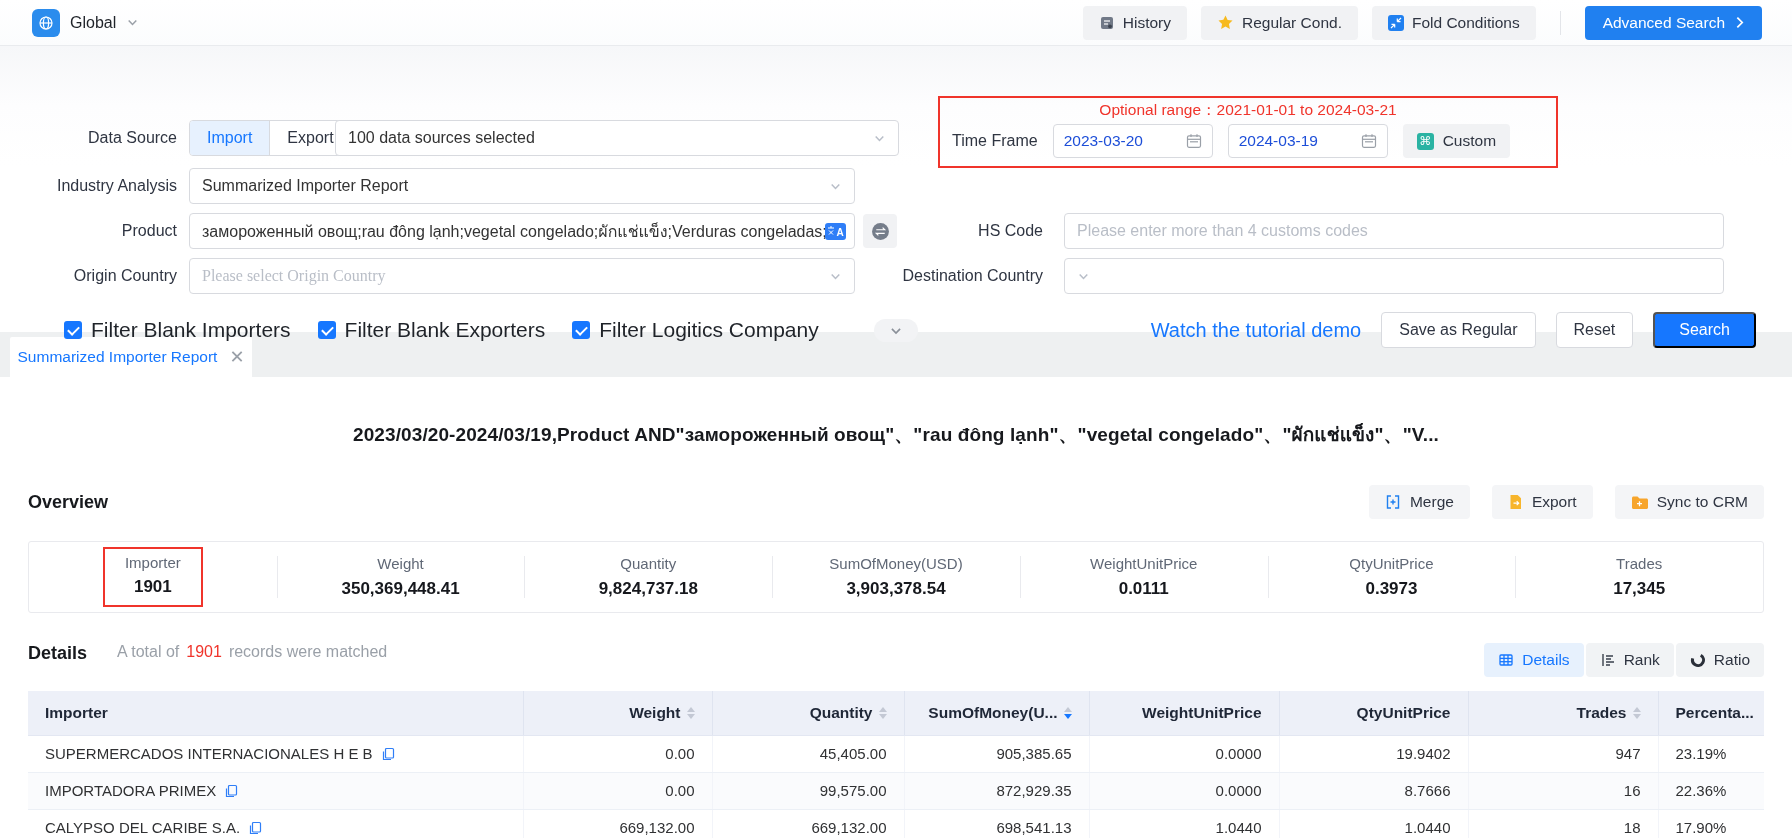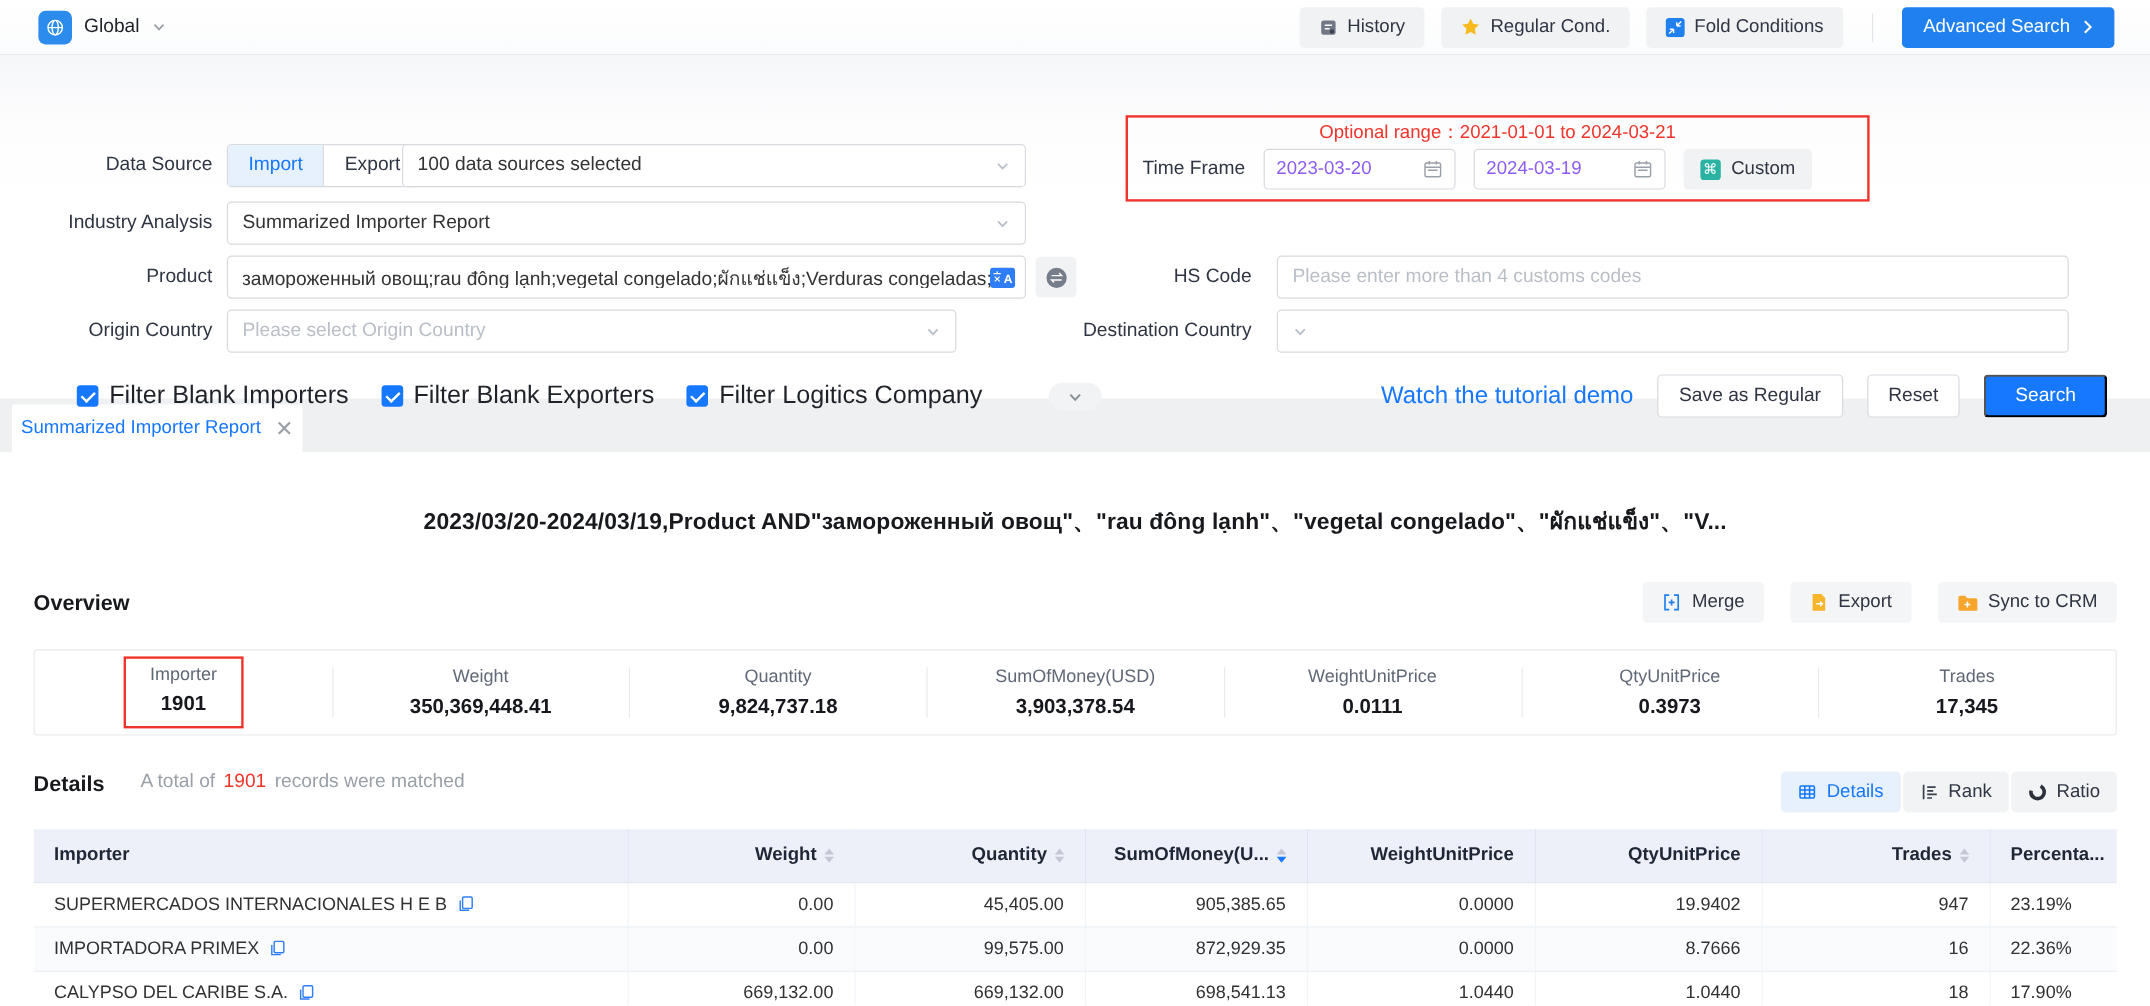--- a/index.html
+++ b/index.html
@@ -49,21 +49,21 @@
 
   .tf-box{ position:absolute; left:938px; top:50px; width:620px; height:72px;
     border:2px solid #f0342b; }
   .tf-optional{ position:absolute; top:2px; left:0; right:0; text-align:center;
     color:#f0342b; font-size:15.5px; }
   .tf-row{ position:absolute; top:26px; left:12px; right:10px; display:flex;
     align-items:center; gap:15px; }
   .tf-label{ font-size:16px; color:#2f3542; white-space:nowrap; }
   .datefld{ width:160px; height:34px; border:1px solid #d8dadf; border-radius:4px;
     background:#fff; display:flex; align-items:center; justify-content:space-between;
-    padding:0 10px; font-size:15.5px; color:#8b5cf6; cursor:pointer; }
+    padding:0 10px; font-size:15.5px; color:#1d4ed8; cursor:pointer; }
   .custom-btn{ height:34px; padding:0 14px; background:#f1f2f4; border-radius:4px;
     display:flex; align-items:center; gap:9px; font-size:15.5px; color:#2f3542; cursor:pointer; }
   .custom-ic{ width:17px; height:17px; border-radius:3px; background:#2ab3a3; color:#fff;
     font-size:12px; display:flex; align-items:center; justify-content:center; }
 
   .gray-ic-btn{ position:absolute; left:863px; top:168px; width:34px; height:34px;
     background:#f1f2f4; border-radius:4px; display:flex; align-items:center;
     justify-content:center; cursor:pointer; }
 
   .cbrow{ position:absolute; left:64px; top:266px; height:36px; display:flex;
@@ -192,21 +192,21 @@
   </div>
 </header>
 
 <section class="form">
 
   <span class="flbl" style="left:0;width:177px;top:92px;">Data Source</span>
   <div class="segment">
     <span class="seg active">Import</span>
     <span class="seg">Export</span>
   </div>
-  <div class="fld" style="left:335px;top:74px;width:520px;height:36px;">
+  <div class="fld" style="left:335px;top:74px;width:564px;height:36px;">
     <span class="val">100 data sources selected</span>
     <svg width="13" height="13" viewBox="0 0 12 12">
         <path d="M2.5 4.2 6 7.8 9.5 4.2" fill="none" stroke="#b8bec8" stroke-width="1.4"></path>
       </svg>
   </div>
 
   <div class="tf-box">
     <div class="tf-optional">Optional range：2021-01-01 to 2024-03-21</div>
     <div class="tf-row">
       <span class="tf-label">Time Frame</span>
@@ -260,21 +260,21 @@
         <path d="M5 7.3h8l-2-2M13 10.7H5l2 2" stroke="#fff" fill="none" stroke-width="1.1"></path>
       </svg>
   </div>
 
   <span class="flbl" style="left:843px;width:200px;top:185px;">HS Code</span>
   <div class="fld" style="left:1064px;top:167px;width:660px;height:36px;">
     <input class="bare" placeholder="Please enter more than 4 customs codes" style="">
   </div>
 
   <span class="flbl" style="left:0;width:177px;top:230px;">Origin Country</span>
-  <div class="fld" style="left:189px;top:212px;width:608px;height:36px;">
+  <div class="fld" style="left:189px;top:212px;width:666px;height:36px;font-family:Liberation Serif, serif;">
     <span class="ph">Please select Origin Country</span>
     <svg width="13" height="13" viewBox="0 0 12 12">
         <path d="M2.5 4.2 6 7.8 9.5 4.2" fill="none" stroke="#b8bec8" stroke-width="1.4"></path>
       </svg>
   </div>
 
   <span class="flbl" style="left:843px;width:200px;top:230px;">Destination Country</span>
   <div class="fld" style="left:1064px;top:212px;width:660px;height:36px;">
     <svg width="13" height="13" viewBox="0 0 12 12">
         <path d="M2.5 4.2 6 7.8 9.5 4.2" fill="none" stroke="#b8bec8" stroke-width="1.4"></path>

